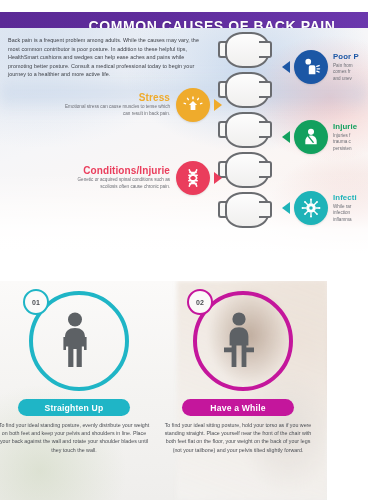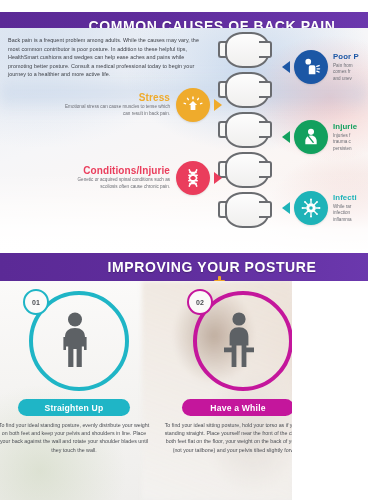--- a/index.html
+++ b/index.html
@@ -100,21 +100,21 @@
   }
 
   
   .item-r{position:absolute;display:flex;align-items:center;z-index:6;}
   .item-r .txt{width:70px;padding-left:5px;overflow:hidden;}
   .item-r .ttl{font-size:7.8px;font-weight:bold;line-height:10px;white-space:nowrap;letter-spacing:.1px;}
   .item-r .dsc{font-size:4.6px;line-height:6.2px;color:#6d6f76;margin-top:1px;white-space:nowrap;}
 
   
   .sec-bot{
-    position:absolute;left:0;top:281px;width:292px;height:219px;overflow:hidden;
+    position:absolute;left:0;top:281px;width:327px;height:219px;overflow:hidden;
     background:
       radial-gradient(130px 150px at 300px 60px, rgba(214,186,170,.55), rgba(214,186,170,0) 72%),
       radial-gradient(120px 120px at 40px 190px, rgba(196,208,178,.45), rgba(196,208,178,0) 72%),
       linear-gradient(180deg,#fbfaf9 0%,#f4f3f1 55%,#efeeec 100%);
   }
   .photo-blur{
     position:absolute;right:0;top:0;width:150px;height:219px;
     background:
       radial-gradient(60px 70px at 72px 55px, rgba(120,85,60,.40), rgba(120,85,60,0) 70%),
       radial-gradient(70px 90px at 110px 150px, rgba(225,220,215,.85), rgba(225,220,215,0) 70%),
@@ -279,24 +279,20 @@
       </div>
       <div class="txt">
         <div class="ttl" style="color:#1eb3b8">Infecti</div>
         <div class="dsc" style="white-space:pre-line">While rar
 infection
 inflamma</div>
       </div>
     </div>
   </div>
 
-  <div class="band" id="band-mid">
-    <div class="band-title">IMPROVING YOUR POSTURE</div>
-    <div class="cross"></div>
-  </div>
 
   <div class="sec-bot">
     <div class="photo-blur"></div>
 
     <div class="card c1">
       <div class="ringwrap">
         <div class="ring" style="border-color:#1fb5c6"></div>
         <div class="numbadge" style="border-color:#1fb5c6">01</div>
         <svg class="figure" viewBox="0 0 46 56">
           <circle cx="23" cy="8.5" r="7" fill="#5d6165"></circle>

